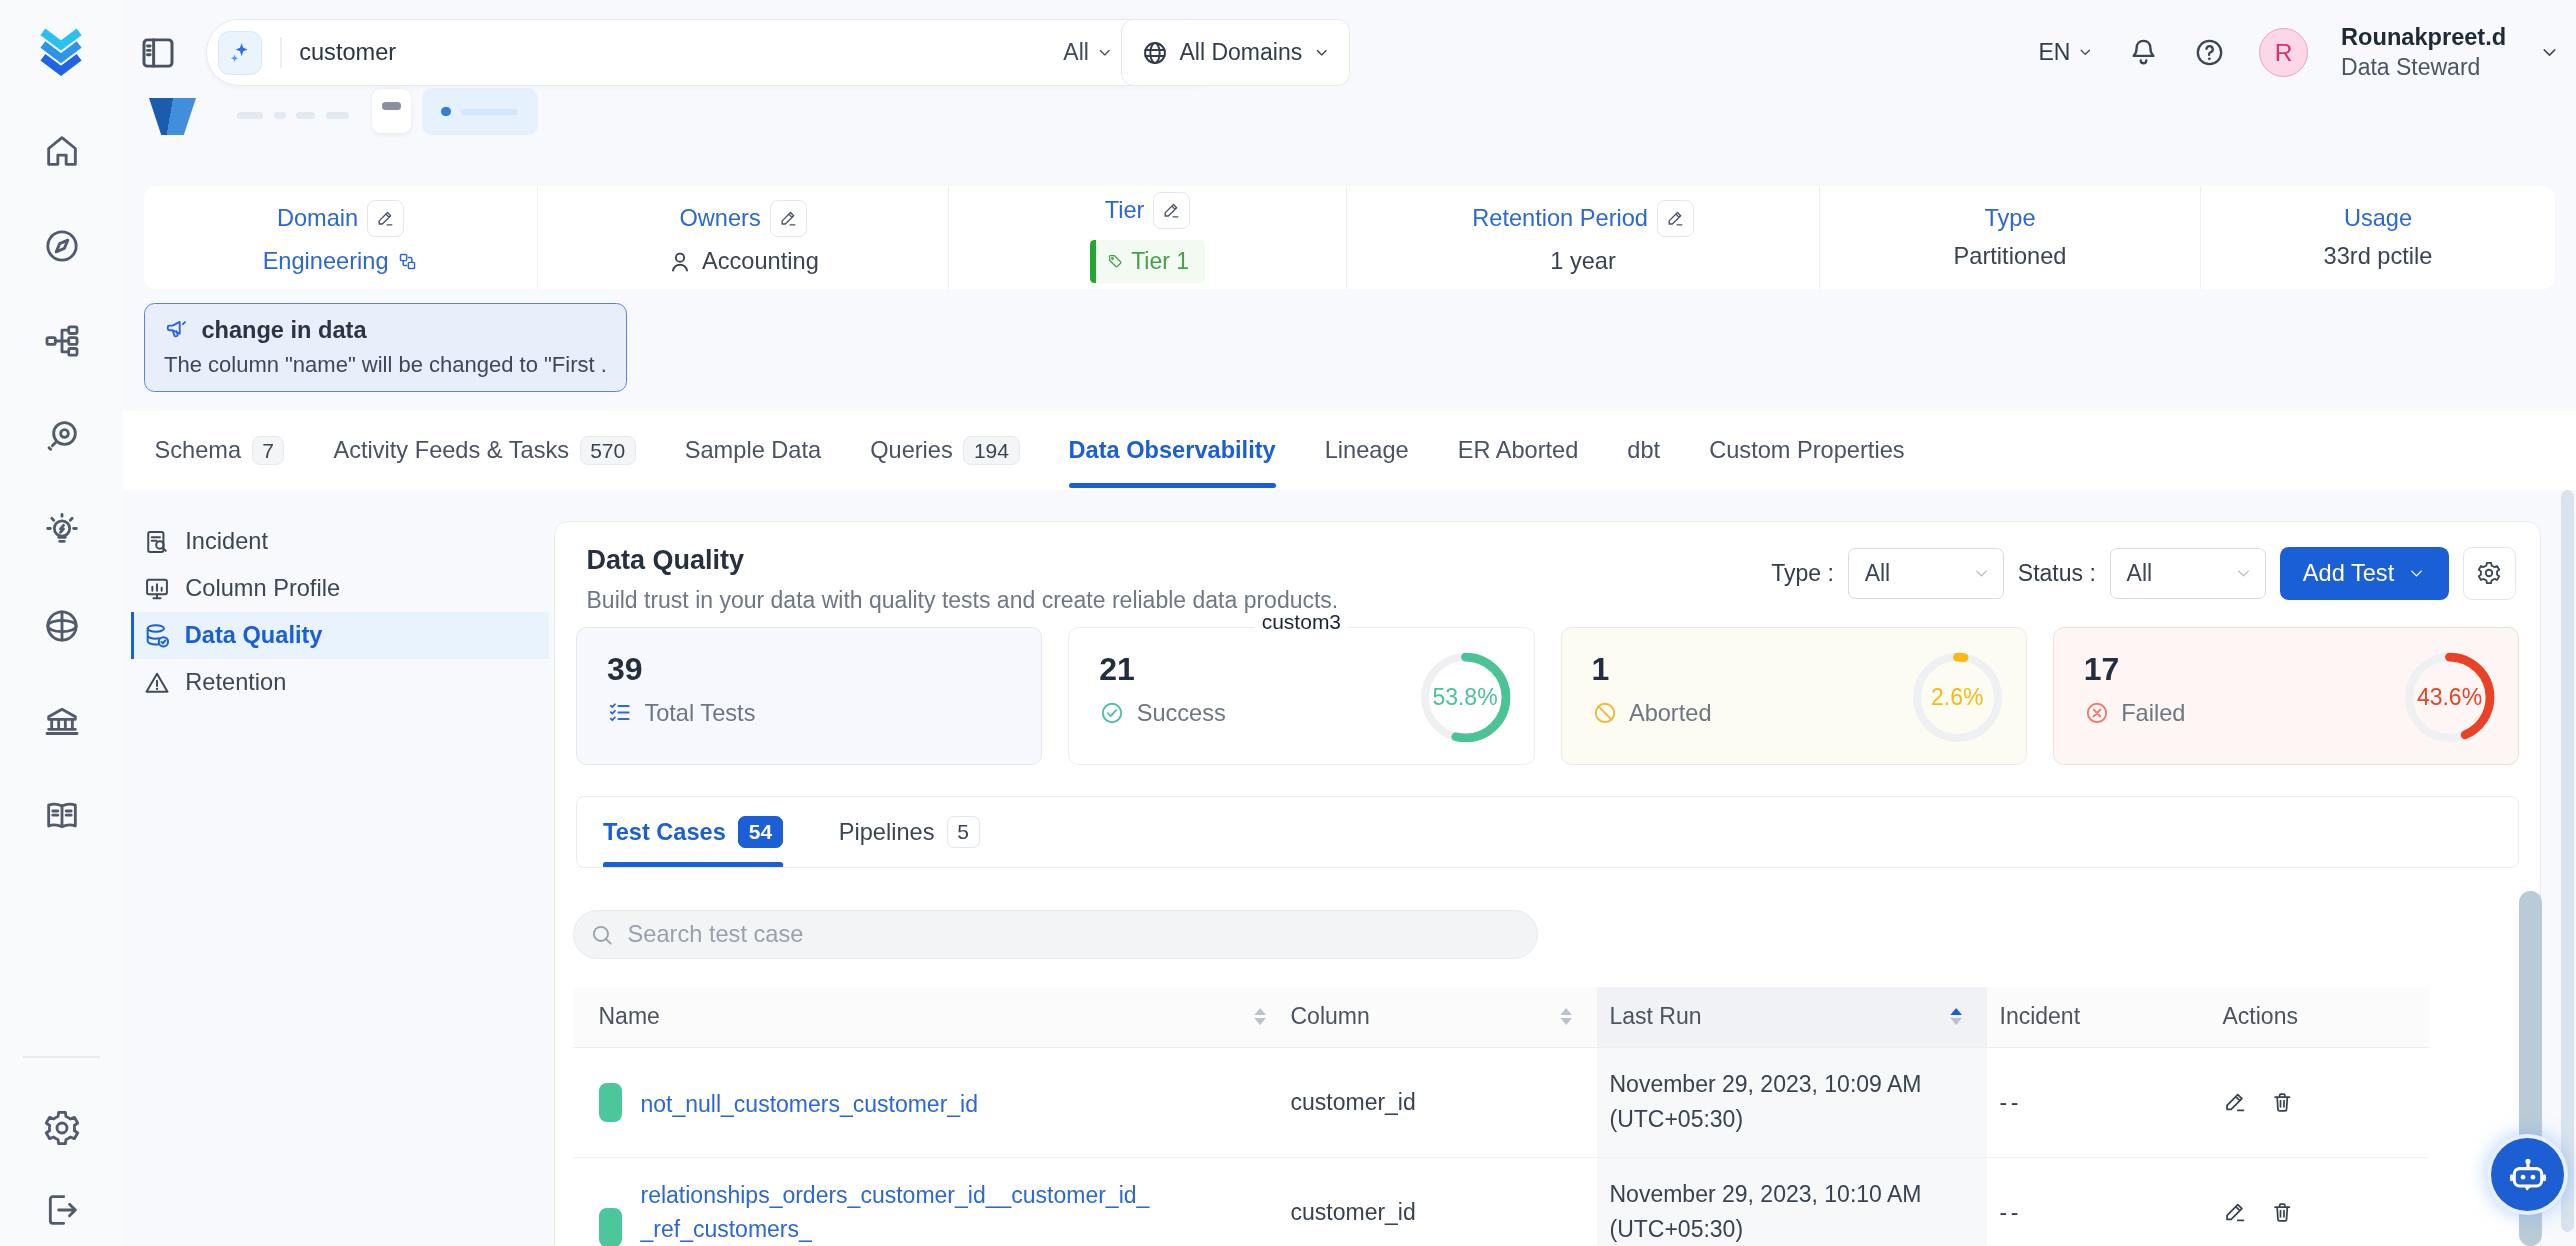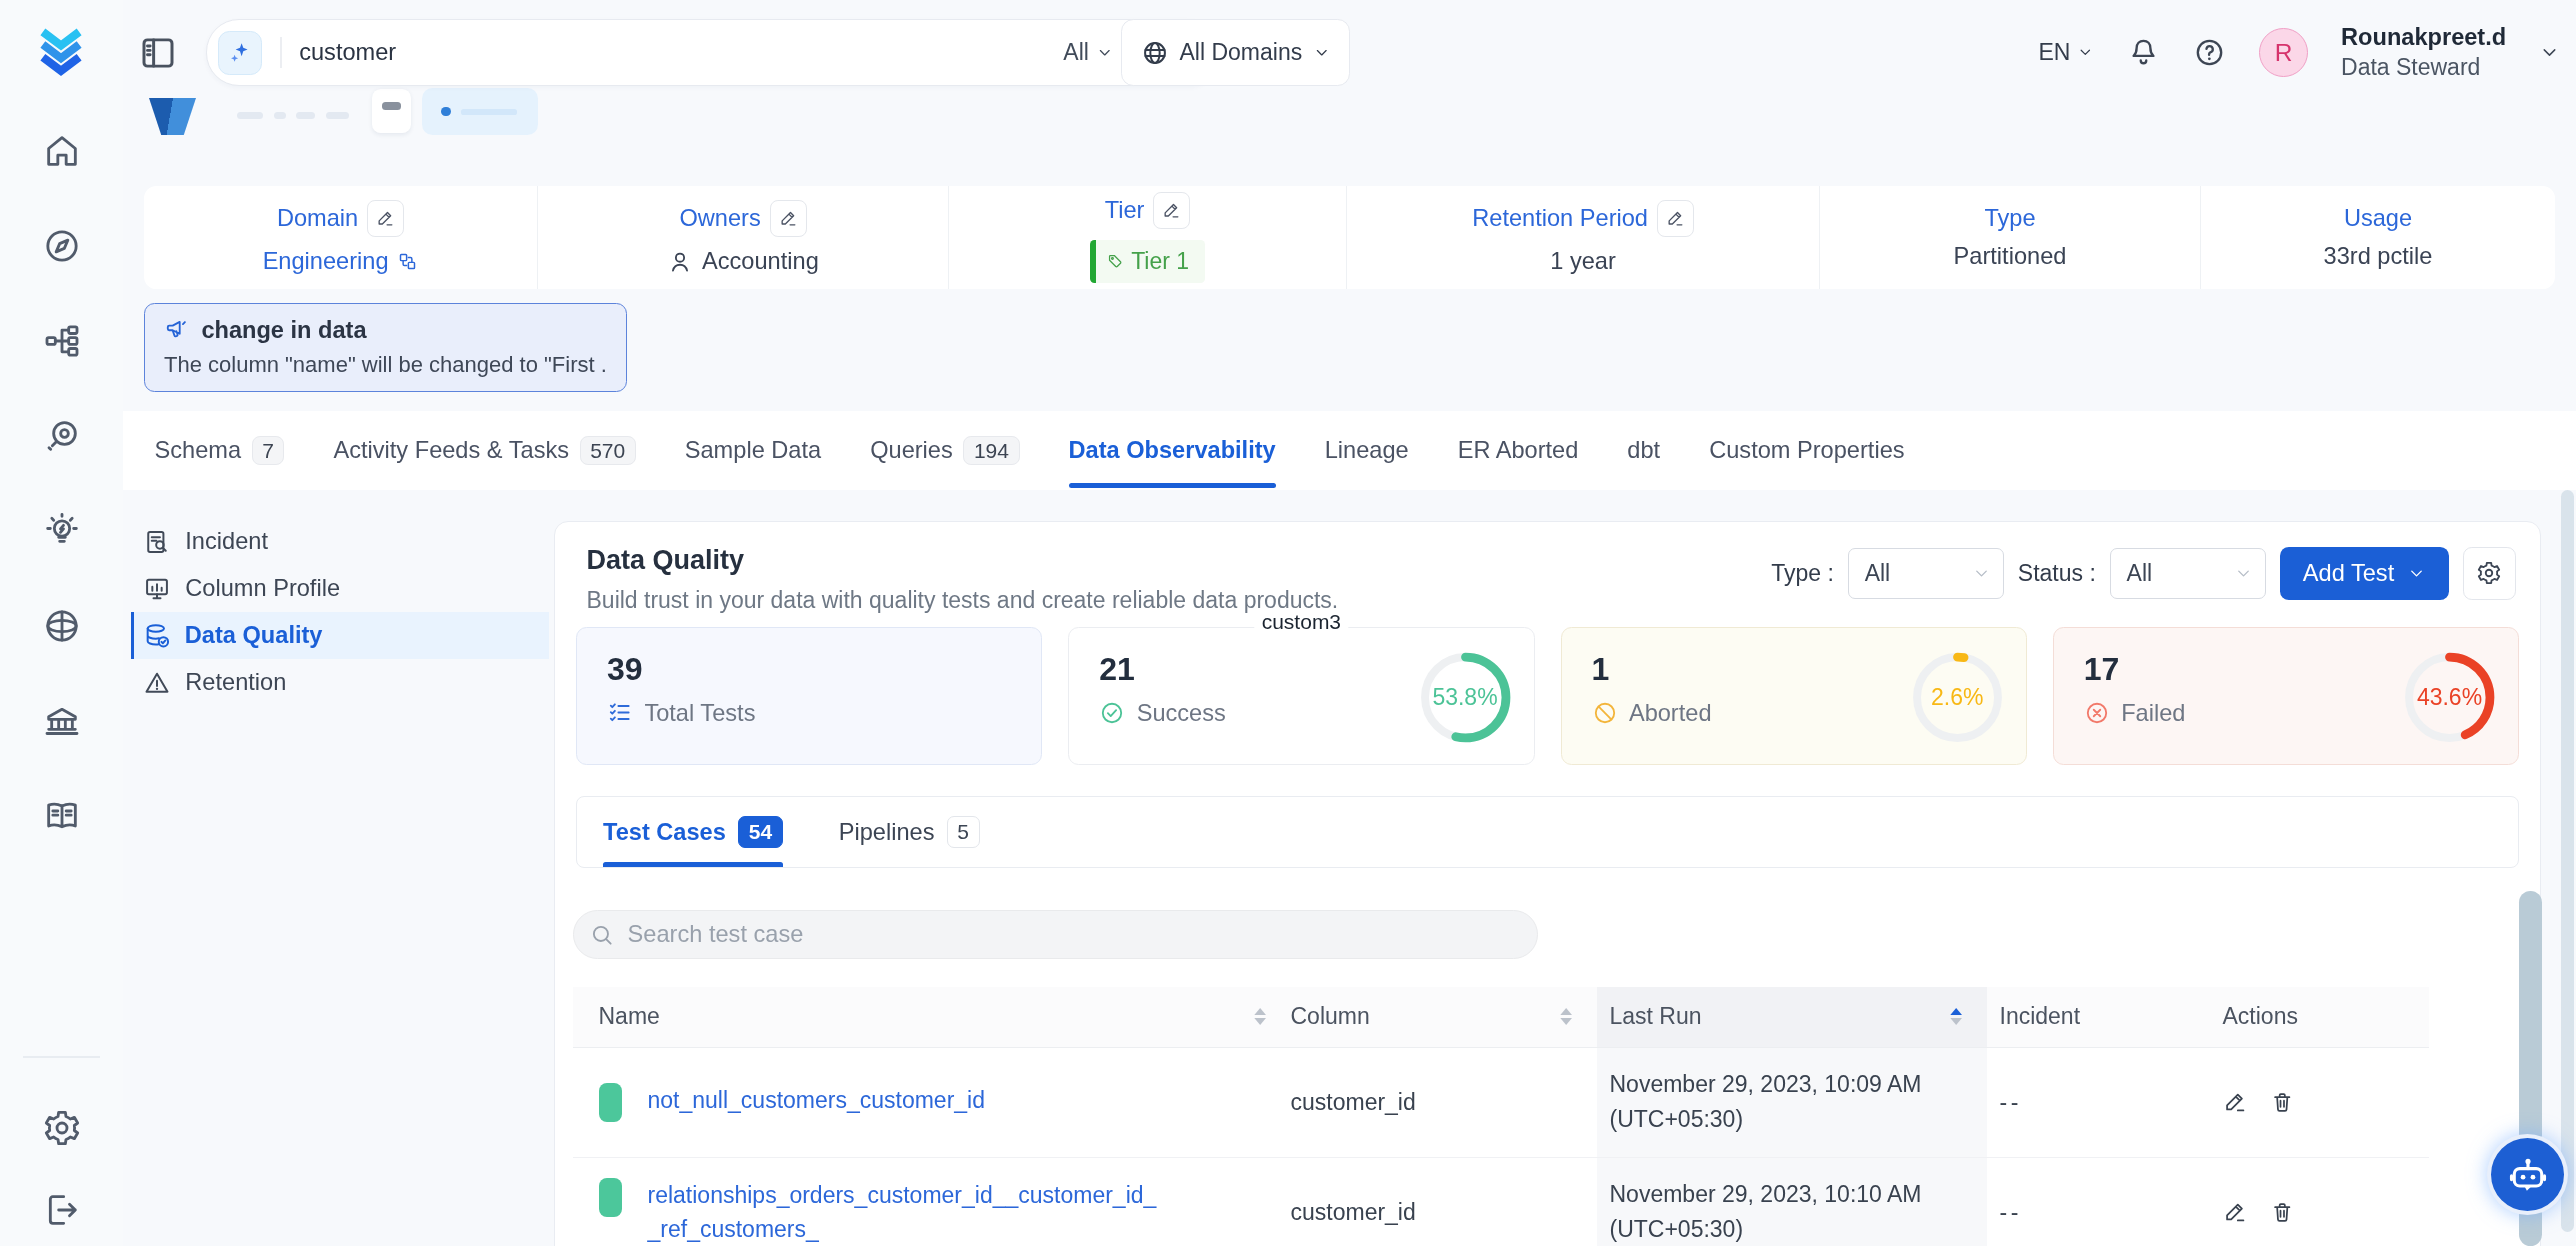--- a/index.html
+++ b/index.html
@@ -138,21 +138,21 @@
   .dq-table col.c-inc{width:223px}.dq-table col.c-act{width:219px}
   .thflex{display:flex;align-items:center;justify-content:space-between;padding-right:24.5px}
   th.first,td.first{padding-left:26px}
   th.pad,td.pad{padding-left:13px}
   th.run-col{background:#f1f2f5}
   td.run-col{background:#f7f8fa}
   .sorter{display:flex;flex-direction:column;gap:2.6px}
   .sorter svg{display:block}
   .car{fill:#bcc2cb}.car.on{fill:#1a5fd7}
   .dq-table td{border-bottom:1.8px solid #f0f1f4;padding-top:19px;padding-bottom:19px;font-size:23px;color:#39424f;vertical-align:middle}
-  .namecell{display:flex;align-items:flex-start;gap:26px}
+  .namecell{display:flex;align-items:flex-end;gap:19px}
   .status-pill{flex:none;width:23px;height:39px;border-radius:7.9px;background:#4cc79b}
   .tlink{color:#2c67d9;max-width:512px;word-break:break-all;line-height:1.5;cursor:pointer}
   .runtext{line-height:1.55}
   .acts{display:flex;align-items:center;gap:23px;color:#39424f}
   .acts .ic{cursor:pointer}
 
   
   .sb-inner{position:absolute;left:2519px;top:891px;width:23px;height:355px;border-radius:11.4px;background:#b9cbd6;z-index:8;cursor:pointer}
   .sb-outer{position:absolute;right:1.8px;top:490px;width:13px;height:742px;border-radius:7px;background:#d9e3eb;z-index:8;cursor:pointer}
   .fab{position:absolute;left:2487px;top:1134px;width:81px;height:81px;border-radius:50%;background:#1d5fd3;

